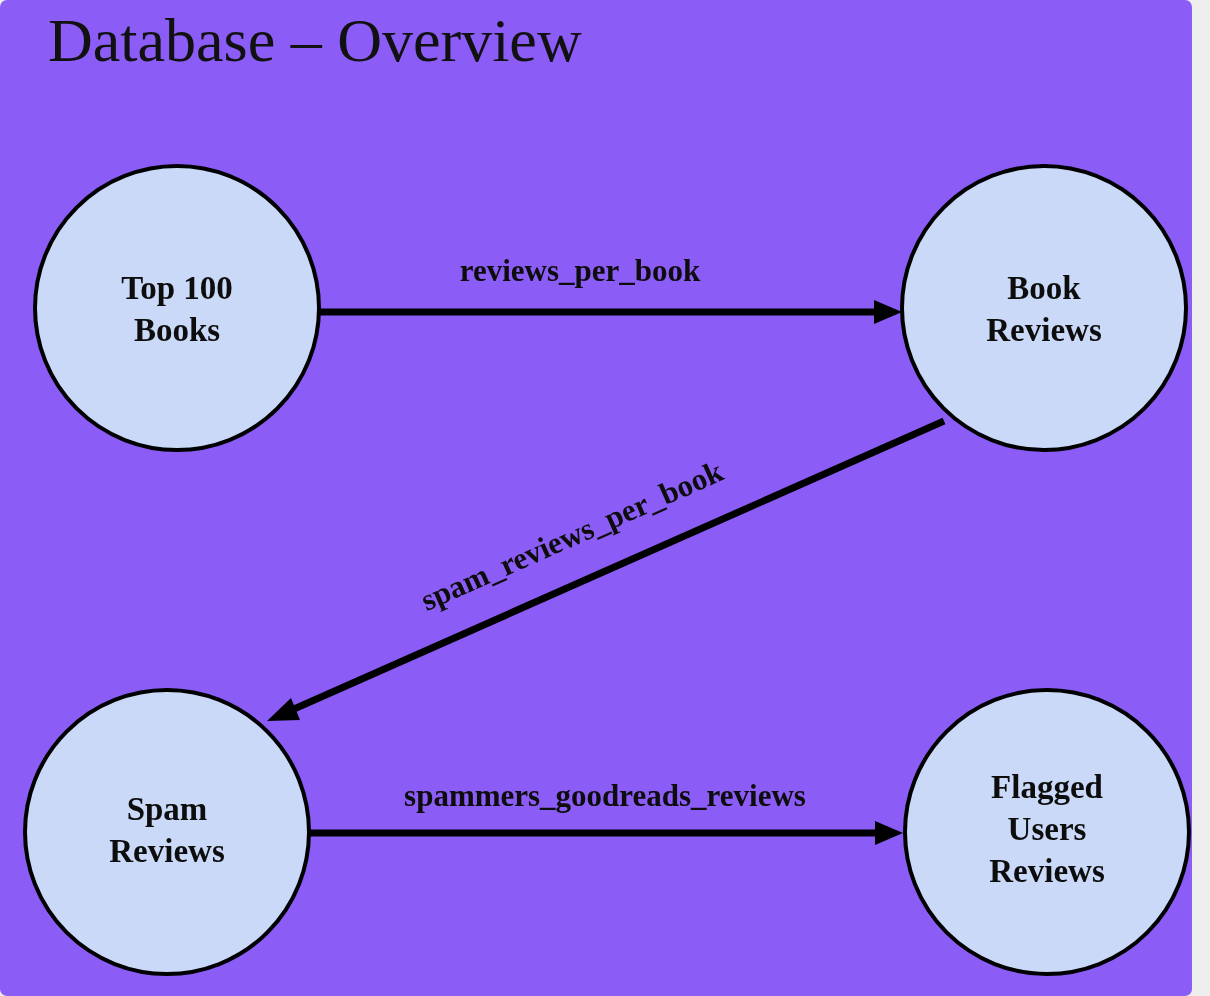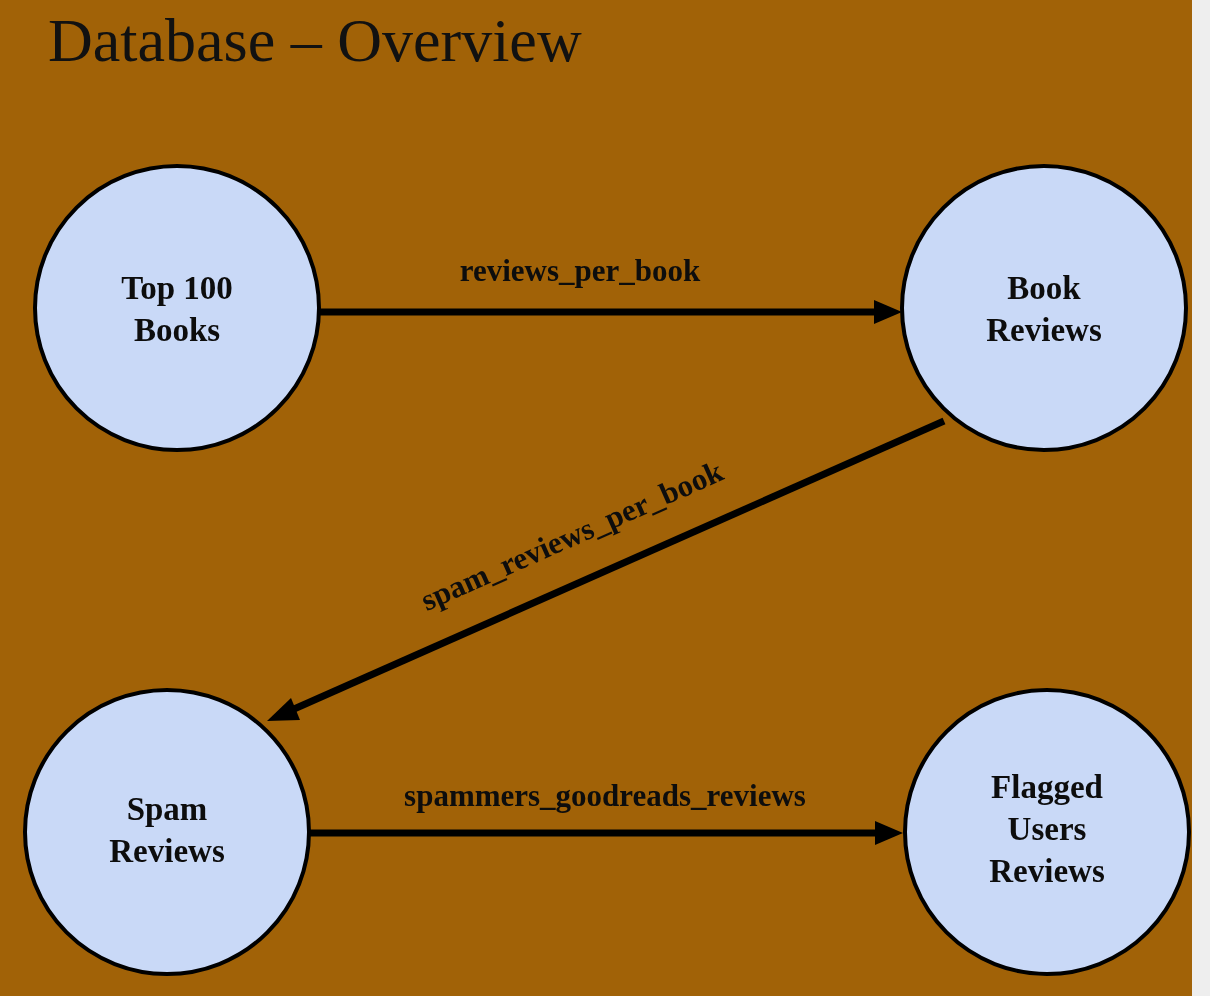--- a/index.html
+++ b/index.html
@@ -11,21 +11,22 @@
     width: 1210px;
     height: 996px;
     background: #eeeeee;
     font-family: "Liberation Serif", "DejaVu Serif", serif;
     overflow: hidden;
   }
   #canvas {
     position: relative;
     width: 1192px;
     height: 996px;
-    background: #a16207;
+    background: #8b5cf6;
+    border-radius: 7px;
   }
   #page-title {
     position: absolute;
     left: 48px;
     top: 6px;
     font-family: "Liberation Serif", "DejaVu Serif", serif;
     font-size: 62px;
     font-weight: 400;
     color: #111111;
     letter-spacing: 0px;

